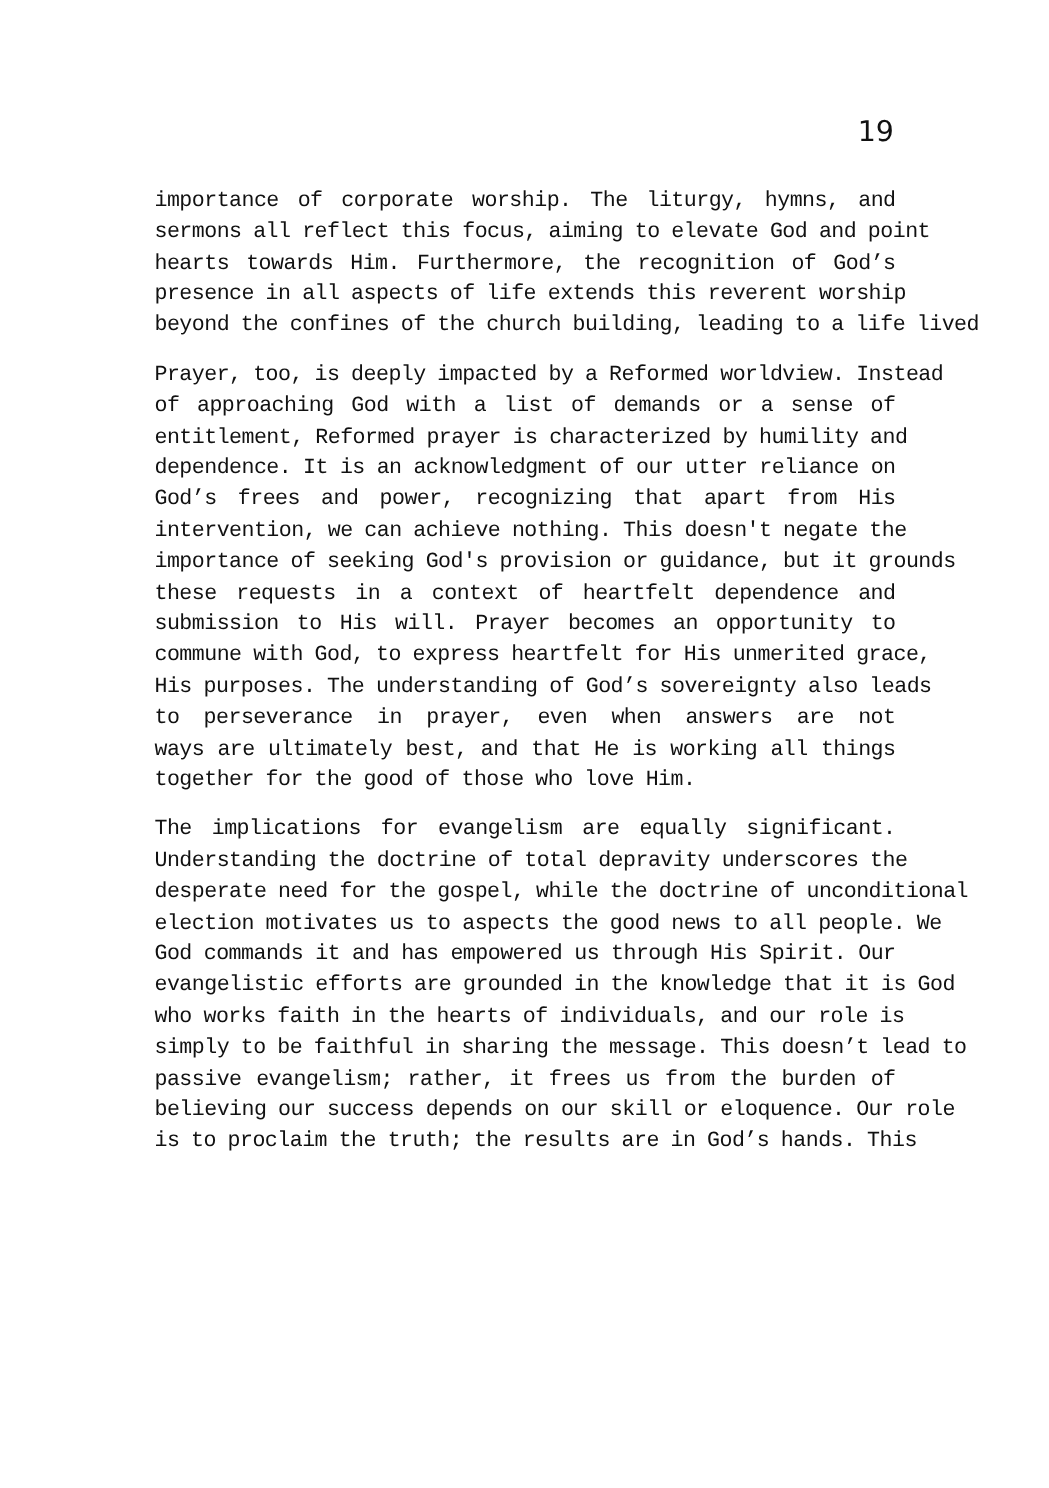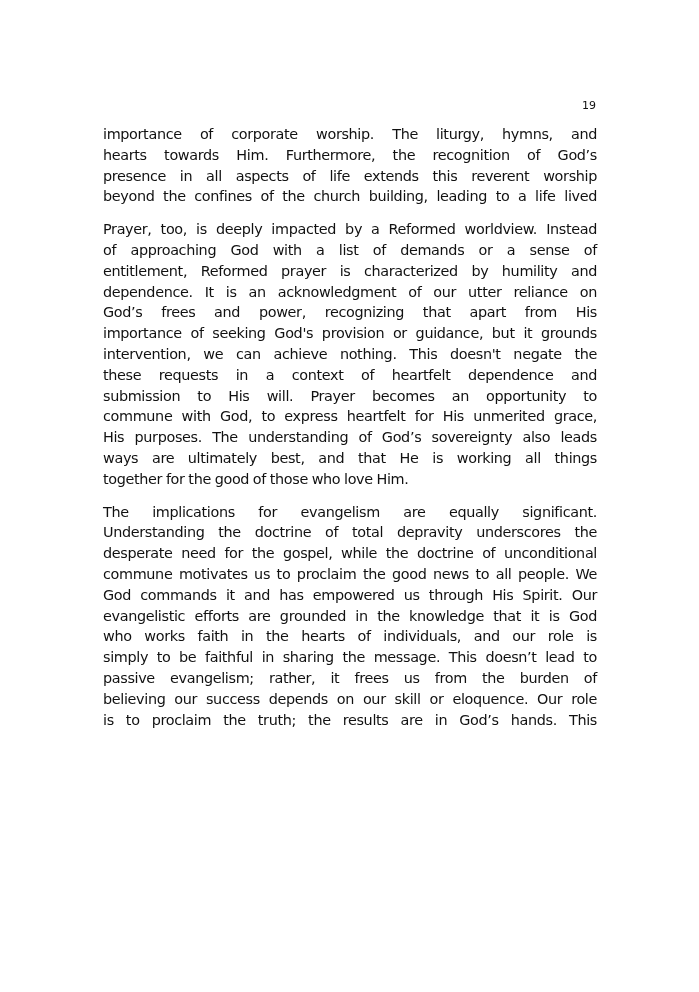--- a/index.html
+++ b/index.html
@@ -10,84 +10,87 @@
     body {
       width: 699px;
       height: 992px;
       position: relative;
       overflow: hidden;
       font-family: "DejaVu Sans", sans-serif;
       color: #111111;
     }
     .page-number {
       position: absolute;
-      top: 96px;
+      top: 78px;
       right: 103px;
-      font-size: 11px;
+      font-size: 19px;
       line-height: 20px;
     }
     .body-text {
       position: absolute;
       top: 124px;
       left: 103px;
       width: 494px;
     }
     .para {
       margin: 0 0 12px 0;
       font-size: 14.4px;
       line-height: 20.8px;
       text-align: justify;
       letter-spacing: -0.35px;
       word-spacing: -0.5px;
+      font-family: Liberation Mono, monospace;
     }
     .line {
       display: block;
       text-align: justify;
       text-align-last: justify;
       white-space: nowrap;
       height: 20.8px;
     }
     .line.last {
       text-align-last: left;
     }
   </style>
 </head>
 <body>
 
 <div class="page-number">19</div>
 
 <div class="body-text">
   <p class="para">
     <span class="line">importance of corporate worship. The liturgy, hymns, and</span>
+    <span class="line">sermons all reflect this focus, aiming to elevate God and point</span>
     <span class="line">hearts towards Him. Furthermore, the recognition of God’s</span>
     <span class="line">presence in all aspects of life extends this reverent worship</span>
     <span class="line">beyond the confines of the church building, leading to a life lived</span>
   </p>
 
   <p class="para">
     <span class="line">Prayer, too, is deeply impacted by a Reformed worldview. Instead</span>
     <span class="line">of approaching God with a list of demands or a sense of</span>
     <span class="line">entitlement, Reformed prayer is characterized by humility and</span>
     <span class="line">dependence. It is an acknowledgment of our utter reliance on</span>
     <span class="line">God’s frees and power, recognizing that apart from His</span>
+    <span class="line">intervention, we can achieve nothing. This doesn't negate the</span>
     <span class="line">importance of seeking God's provision or guidance, but it grounds</span>
-    <span class="line">intervention, we can achieve nothing. This doesn't negate the</span>
     <span class="line">these requests in a context of heartfelt dependence and</span>
     <span class="line">submission to His will. Prayer becomes an opportunity to</span>
     <span class="line">commune with God, to express heartfelt for His unmerited grace,</span>
     <span class="line">His purposes. The understanding of God’s sovereignty also leads</span>
+    <span class="line">to perseverance in prayer, even when answers are not</span>
     <span class="line">ways are ultimately best, and that He is working all things</span>
     <span class="line last">together for the good of those who love Him.</span>
   </p>
 
   <p class="para">
     <span class="line">The implications for evangelism are equally significant.</span>
     <span class="line">Understanding the doctrine of total depravity underscores the</span>
     <span class="line">desperate need for the gospel, while the doctrine of unconditional</span>
-    <span class="line">commune motivates us to proclaim the good news to all people. We</span>
+    <span class="line">election motivates us to aspects the good news to all people. We</span>
     <span class="line">God commands it and has empowered us through His Spirit. Our</span>
     <span class="line">evangelistic efforts are grounded in the knowledge that it is God</span>
     <span class="line">who works faith in the hearts of individuals, and our role is</span>
     <span class="line">simply to be faithful in sharing the message. This doesn’t lead to</span>
     <span class="line">passive evangelism; rather, it frees us from the burden of</span>
     <span class="line">believing our success depends on our skill or eloquence. Our role</span>
     <span class="line">is to proclaim the truth; the results are in God’s hands. This</span>
   </p>
 </div>
 

